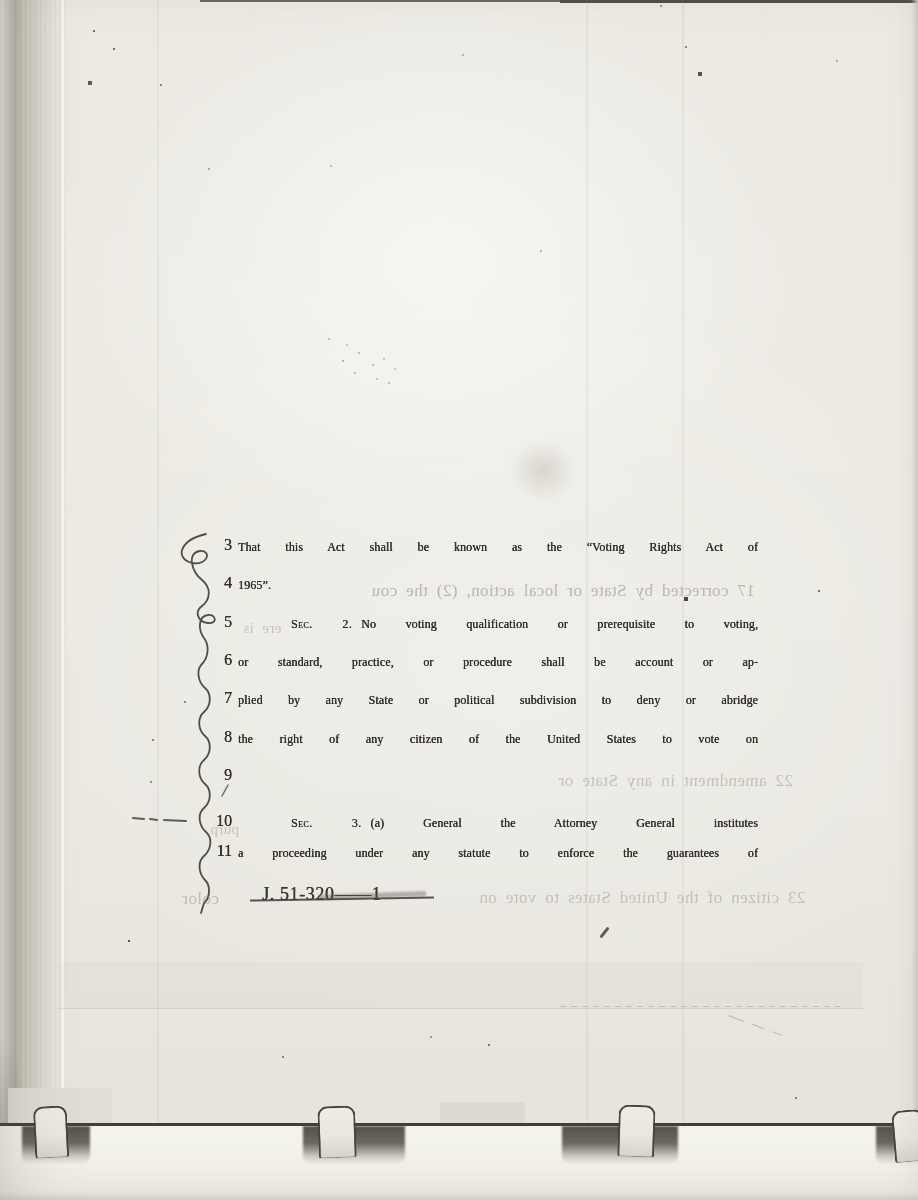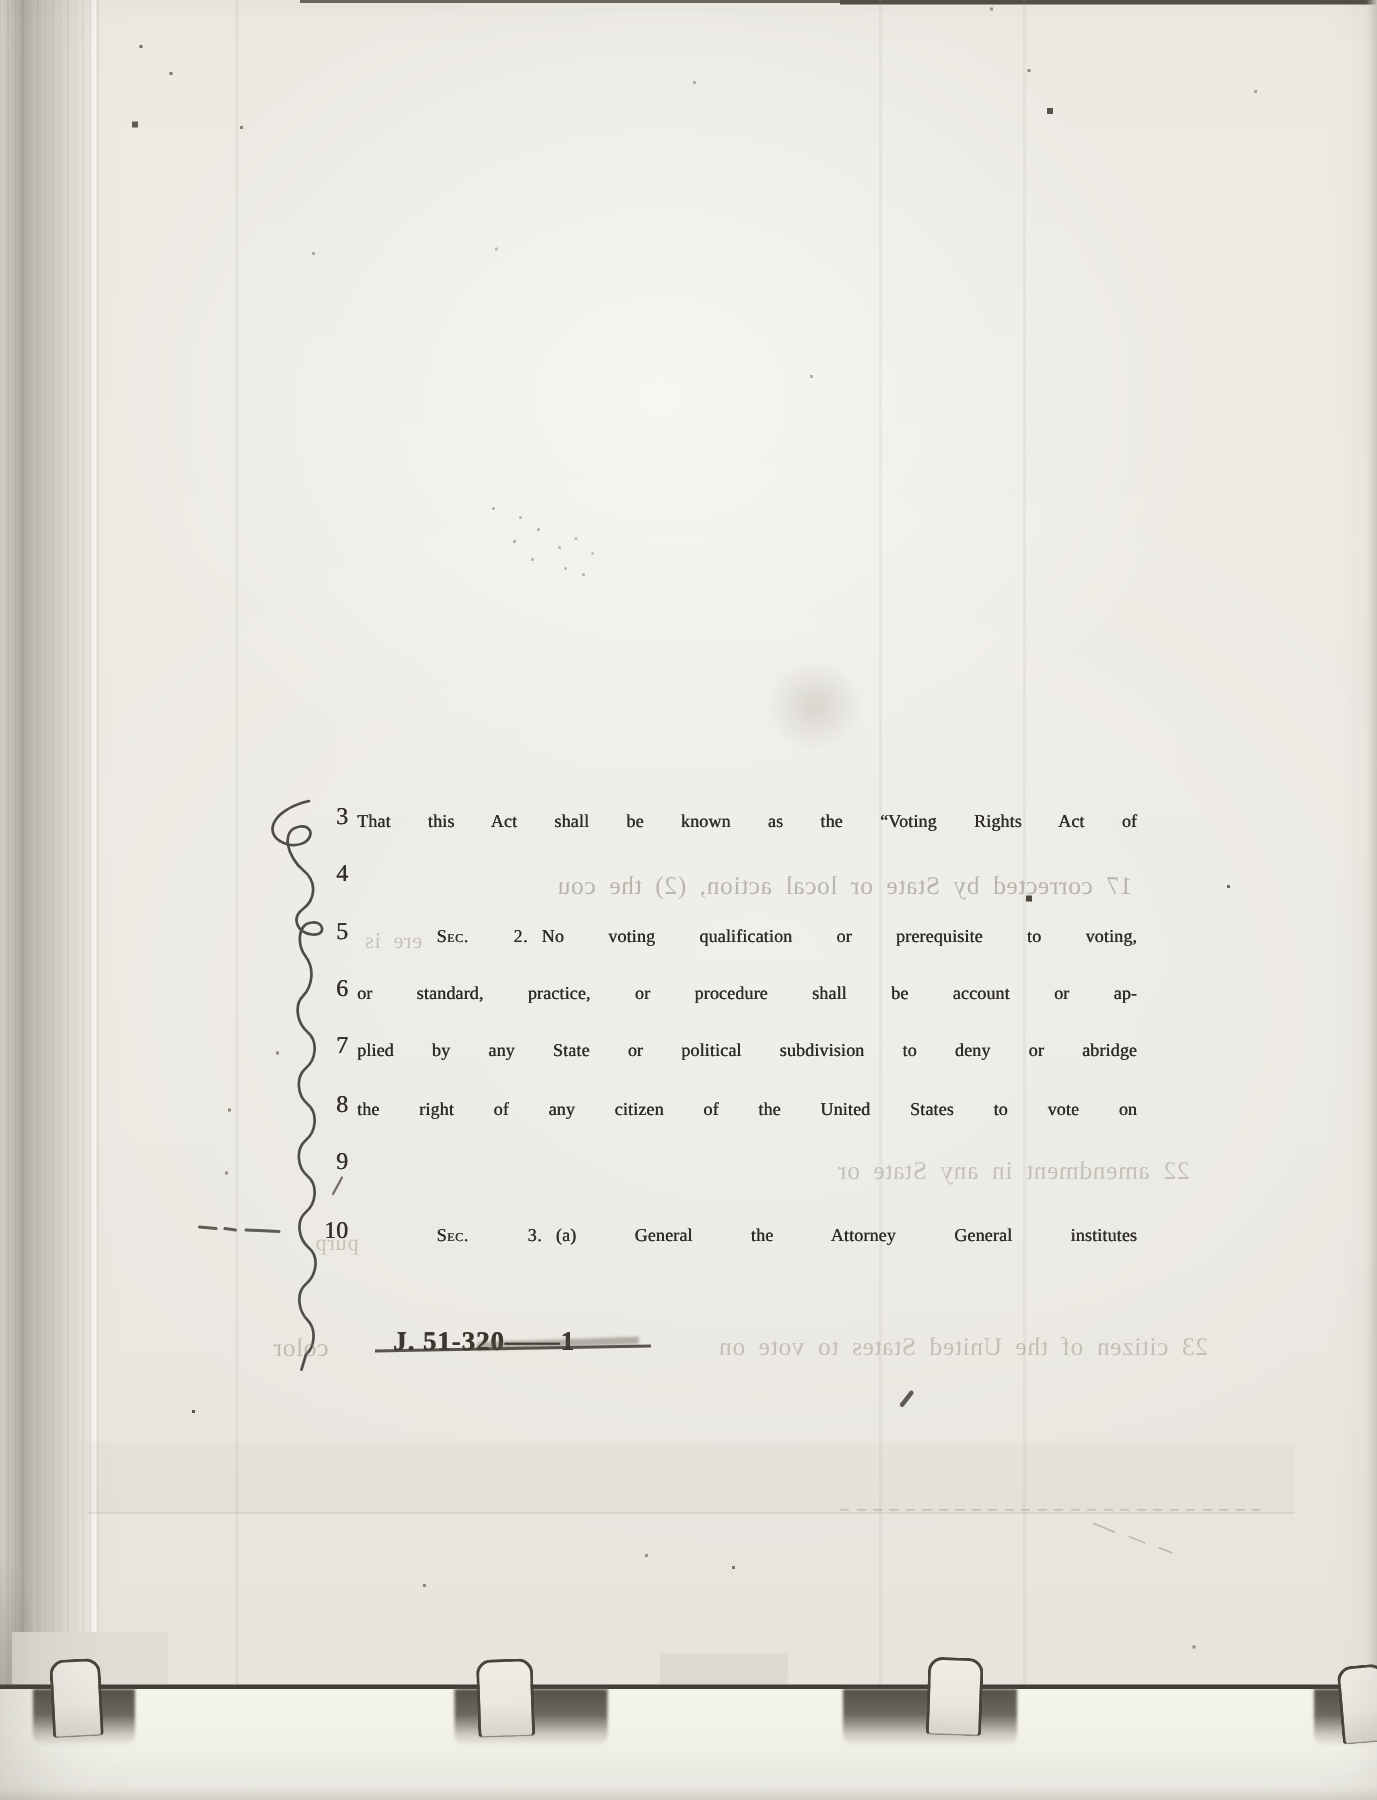--- a/index.html
+++ b/index.html
@@ -67,21 +67,21 @@
   .bleed,.bleed-left,.slug-bleed,.slug-bleed-left{position:absolute;font-size:17px;color:#8b887c;
     transform:scaleX(-1);opacity:.55;filter:blur(.35px);white-space:nowrap;letter-spacing:.4px;word-spacing:4px;}
   .bleed{text-align:left;}
   .r1 .bleed{left:105px;top:9px;width:445px;}
   .r6 .bleed{left:228px;top:7px;width:360px;opacity:.42;}
   .r2 .bleed-left{left:38px;top:9px;font-size:15px;opacity:.4;}
   .r7 .bleed-left{left:5px;top:11px;font-size:15px;opacity:.4;}
   .slug-bleed{right:113px;top:888px;opacity:.42;}
   .slug-bleed-left{left:182px;top:889px;opacity:.45;}
   
-  .slug{left:262px;top:884px;font-size:18px;font-weight:bold;color:#3b3831;letter-spacing:.6px;text-shadow:.4px 0 0 currentColor;}
+  .slug{left:262px;top:884px;font-size:18px;font-weight:normal;color:#3b3831;letter-spacing:.6px;text-shadow:.4px 0 0 currentColor;}
   .strike1{left:250px;top:898px;width:184px;height:2px;background:#3e3b34;transform:rotate(-1deg);opacity:.85;}
   .strike2{left:318px;top:893px;width:108px;height:5px;background:#55524a;opacity:.4;filter:blur(1px);transform:rotate(-2deg);}
   .squiggle{left:118px;top:526px;}
 </style>
 </head>
 <body>
 
 <div id="scan">
 
   <div class="abs left-band"></div>
@@ -136,20 +136,21 @@
   <div class="abs doc">
       <div class="line r0" style="top: 0px;">
     <span class="lnum">3</span>
     <span class="bleed-left"></span>
     <span class="ltext justify"><span class="sec"></span><span class="body-text">That this Act shall be known as the “Voting Rights Act of</span></span>
     <span class="bleed"></span>
   </div>
       <div class="line r1" style="top: 38px;">
     <span class="lnum">4</span>
     <span class="bleed-left"></span>
+    <span class="ltext"><span class="sec"></span><span class="body-text">1965”.</span></span>
     <span class="bleed">17      corrected by State or local action, (2) the cou</span>
   </div>
       <div class="line r2" style="top: 77px;">
     <span class="lnum">5</span>
     <span class="bleed-left">ere is</span>
     <span class="ltext justify indent"><span class="sec">Sec. 2.</span><span class="body-text">No voting qualification or prerequisite to voting,</span></span>
     <span class="bleed"></span>
   </div>
       <div class="line r3" style="top: 115px;">
     <span class="lnum">6</span>
@@ -171,20 +172,26 @@
   </div>
       <div class="line r6" style="top: 230px;">
     <span class="lnum">9</span>
     <span class="bleed-left"></span>
     <span class="bleed">22      amendment in any State or</span>
   </div>
       <div class="line r7" style="top: 276px;">
     <span class="lnum">10</span>
     <span class="bleed-left">purp</span>
     <span class="ltext justify indent"><span class="sec">Sec. 3.</span><span class="body-text">(a) General the Attorney General institutes</span></span>
+    <span class="bleed"></span>
+  </div>
+      <div class="line r8" style="top: 306px;">
+    <span class="lnum">11</span>
+    <span class="bleed-left"></span>
+    <span class="ltext justify"><span class="sec"></span><span class="body-text">a proceeding under any statute to enforce the guarantees of</span></span>
     <span class="bleed"></span>
   </div>
     </div>
 
   <div class="abs slug">J. 51-320——1</div>
   <div class="abs strike1"></div>
   <div class="abs strike2"></div>
   <span class="slug-bleed">23      citizen of the United States to vote on</span>
   <span class="slug-bleed-left">color</span>
 

